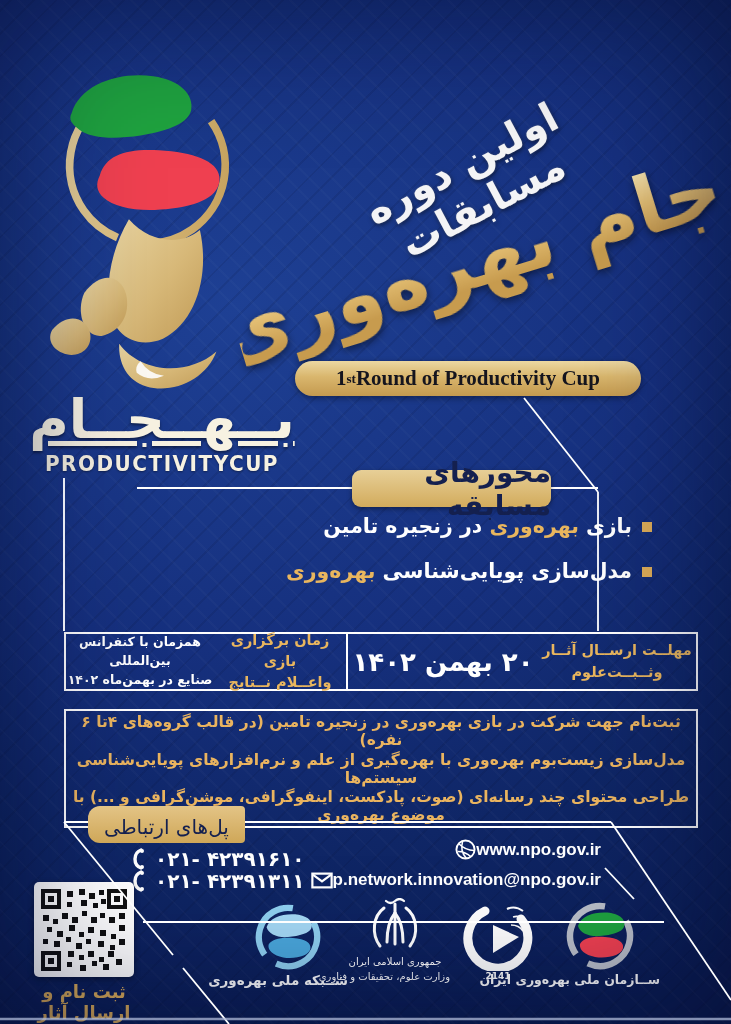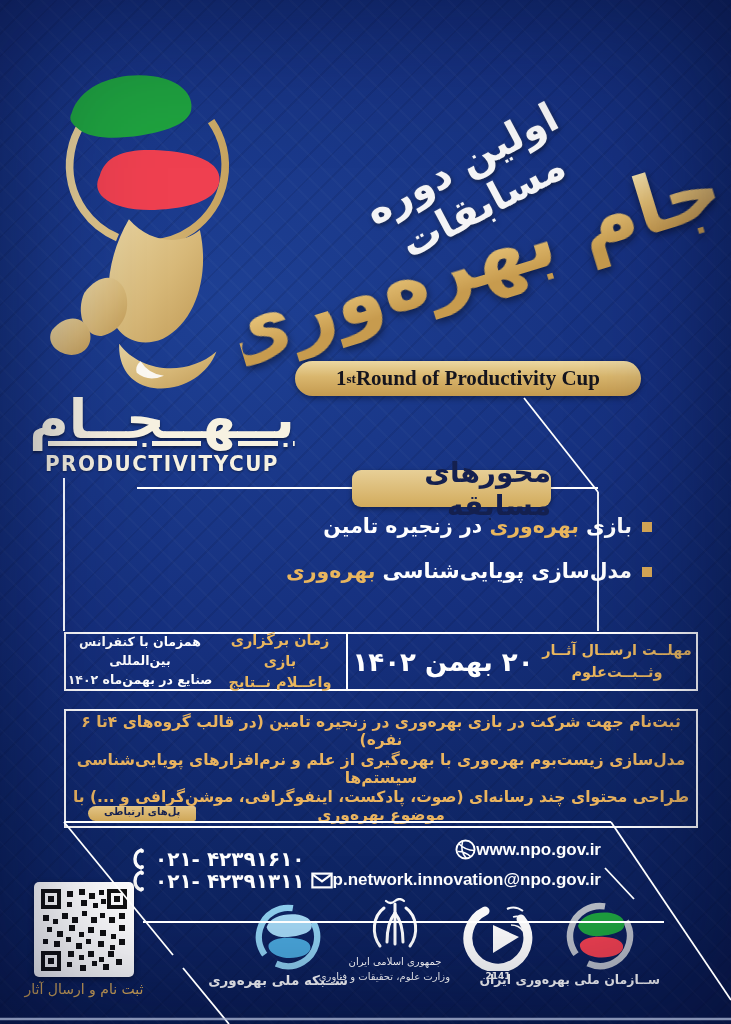--- a/index.html
+++ b/index.html
@@ -71,33 +71,33 @@
   .c-game{flex:0 0 132px;}
   .c-note{flex:1 1 auto;}
   
   .details-box{
     left:64px;top:699px;width:634px;height:119px;border:2px solid #ffffff;
     box-sizing:border-box;display:flex;flex-direction:column;justify-content:space-evenly;
     direction:rtl;text-align:center;color:#eab45f;font-weight:bold;font-size:15.5px;margin-top:10px;
   }
   
   .contact-tab{
-    left:88px;top:806px;padding:0 16px 4px;background:linear-gradient(180deg,#e3c486,#cfa758);
-    border-radius:12px 4px 4px 12px;color:#14204f;font-weight:bold;font-size:10px;direction:rtl;z-index:3;
+    left:88px;top:806px;padding:9px 16px 4px;background:linear-gradient(180deg,#e3c486,#cfa758);
+    border-radius:12px 4px 4px 12px;color:#14204f;font-weight:normal;font-size:20px;direction:rtl;z-index:3;
   }
   .phone-row{left:128px;display:flex;align-items:center;gap:9px;color:#fff;font-weight:bold;font-size:20px;direction:ltr;}
   .phone1{top:835px;margin-top:12px;} .phone2{top:869px;}
   .net-row{display:flex;align-items:center;color:#fff;font-weight:bold;
     font-family:"Liberation Sans", sans-serif;font-size:17px;direction:ltr;}
   .web-row{top:839px;right:130px;}
   .mail-row{top:870px;right:130px;}
   
   .qr-card{left:34px;top:882px;width:100px;height:95px;background:#ffffff;border-radius:5px;
     display:flex;align-items:center;justify-content:center;box-shadow:0 2px 6px rgba(0,0,0,.4);}
-  .qr-caption{left:12px;top:981px;width:144px;text-align:center;color:#e0b05a;font-weight:normal;font-size:14px;direction:rtl;}
+  .qr-caption{left:12px;top:981px;width:144px;text-align:center;color:#e0b05a;font-weight:bold;font-size:18px;direction:rtl;}
   
   .logo-wrap{text-align:center;}
   .logo-caption{color:#ffffff;font-weight:bold;font-size:12.5px;direction:rtl;white-space:nowrap;}
   .ministry-cap{font-size:10px;font-weight:normal;line-height:1.5;}
   .assoc-year{color:#ffffff;font-size:9px;font-weight:bold;}
   svg{display:block;}
   .frame-svg{position:absolute;inset:0;z-index:2;pointer-events:none;}
 </style>
 </head>
 <body>

